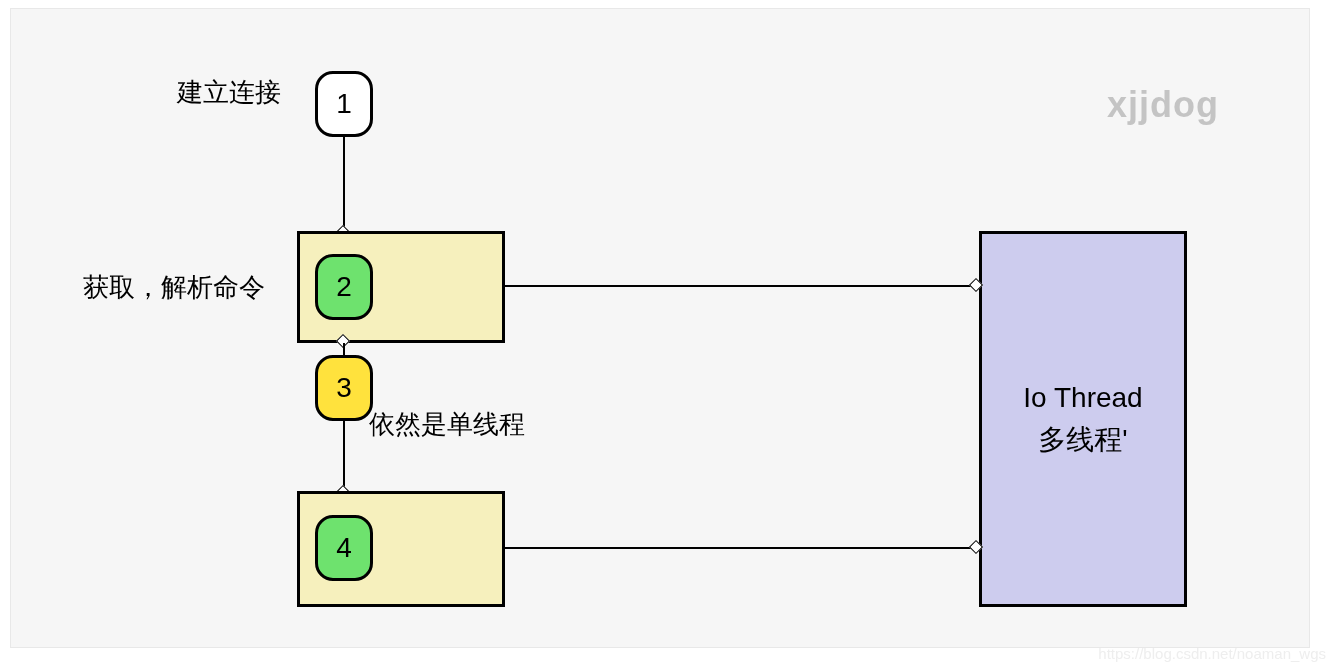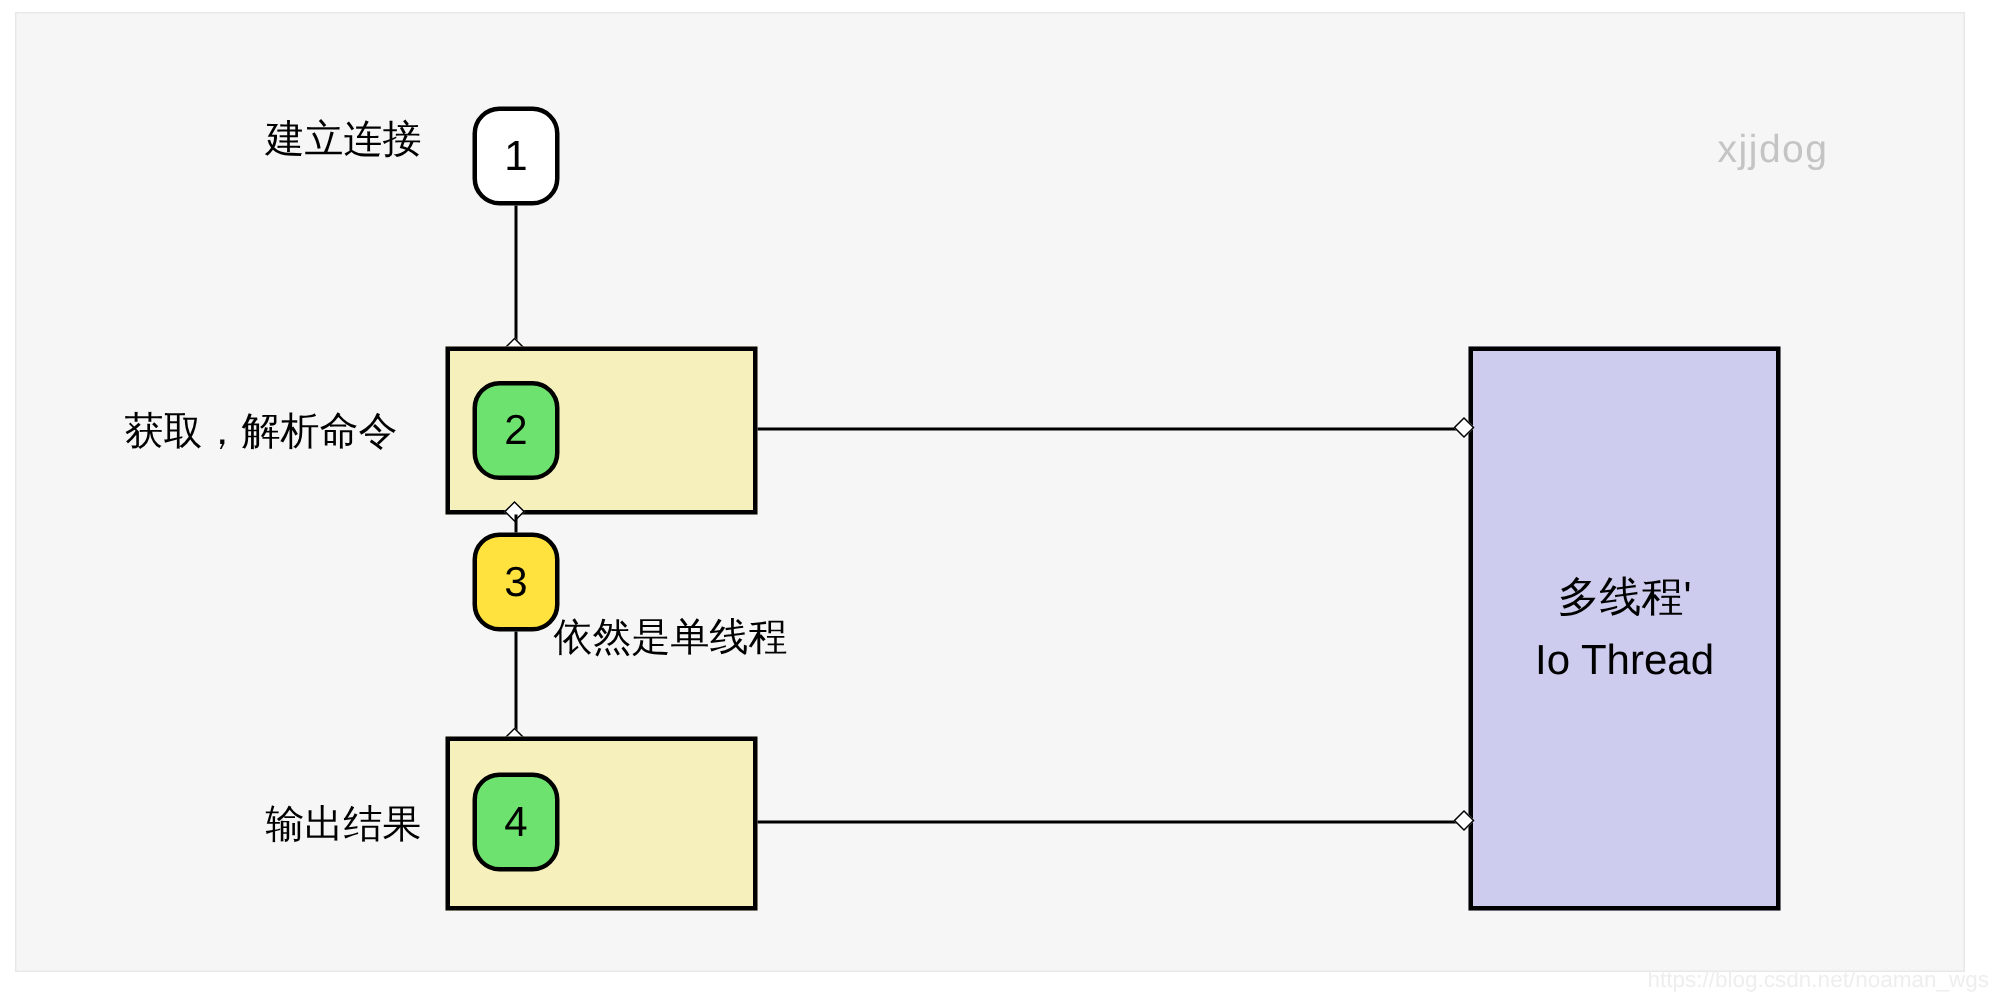--- a/index.html
+++ b/index.html
@@ -17,22 +17,23 @@
       width: 1300px;
       height: 640px;
       background: #f6f6f6;
       border: 1px solid #e8e8e8;
     }
     .watermark-top {
       position: absolute;
       right: 90px;
       top: 75px;
       color: #c4c4c4;
-      font-size: 26px;
+      font-size: 36px;
       letter-spacing: 1px;
+      font-weight: bold;
     }
     .watermark-bottom {
       position: absolute;
       right: 4px;
       bottom: 2px;
       color: #eeeeee;
       font-size: 15px;
     }
     .label {
       position: absolute;
@@ -125,28 +126,27 @@
 
   <div class="node node-yellow" style="left:304px; top:346px;">
     <span>3</span>
   </div>
   <div class="annotation" style="left:358px; top:398px;">依然是单线程</div>
 
   <div class="connector-v" style="left:332px; top:412px; height:68px;"></div>
   <div class="diamond" style="left:327px; top:478px;"></div>
 
   <div class="box-yellow" style="left:286px; top:482px; width:208px; height:116px;"></div>
-  <div class="label" style="left:100px; top:522px; width:170px;">输出结果</div>
   <div class="node node-green" style="left:304px; top:506px;">
     <span>4</span>
   </div>
 
   <div class="box-purple" style="left:968px; top:222px; width:208px; height:376px;">
+    <span>Io Thread</span>
     <span>多线程'</span>
-    <span>Io Thread</span>
   </div>
 
   <div class="connector-h" style="left:494px; top:276px; width:468px;"></div>
   <div class="diamond" style="left:960px; top:271px;"></div>
 
   <div class="connector-h" style="left:494px; top:538px; width:468px;"></div>
   <div class="diamond" style="left:960px; top:533px;"></div>
 
 </div>
 

